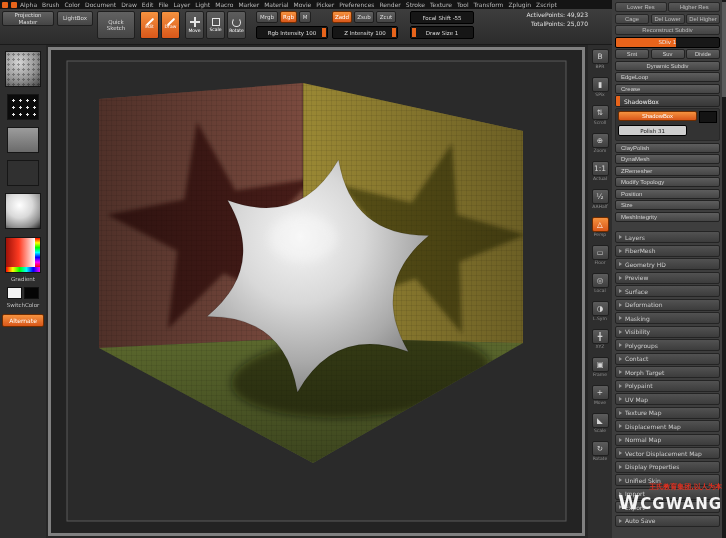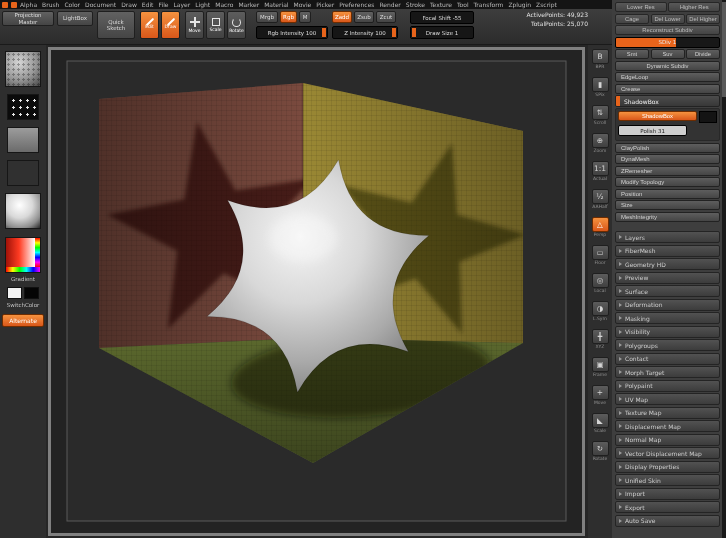--- a/index.html
+++ b/index.html
@@ -483,14 +483,21 @@
         <span class="tri"></span>
         <span class="phl">Auto Save</span>
       </div>
       </div>
 
     <div class="panel-scroll">
       <div class="panel-scroll-thumb"></div>
     </div>
   </div>
 
+  <div class="watermark">
+    <div class="wm-cn">王氏教育集团,以人为本</div>
+    <div class="wm-row">
+      <span class="wm-logo">W</span>
+      <span class="wm-brand">CGWANG</span>
+    </div>
+  </div>
 
 </div>
 
 </body></html>

